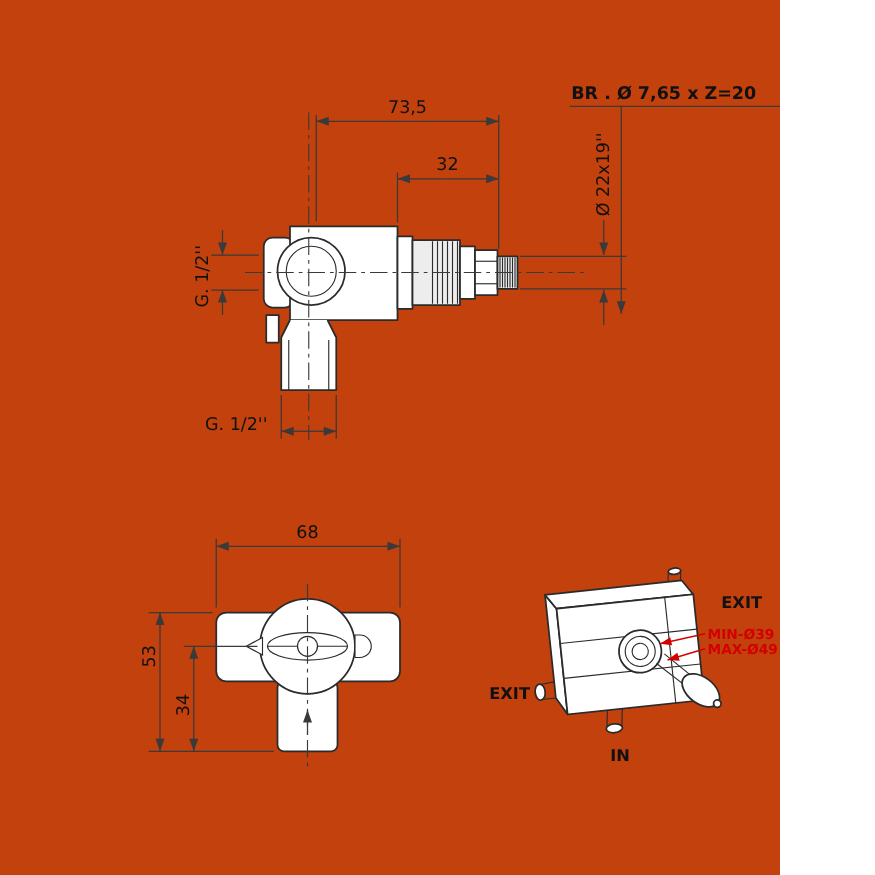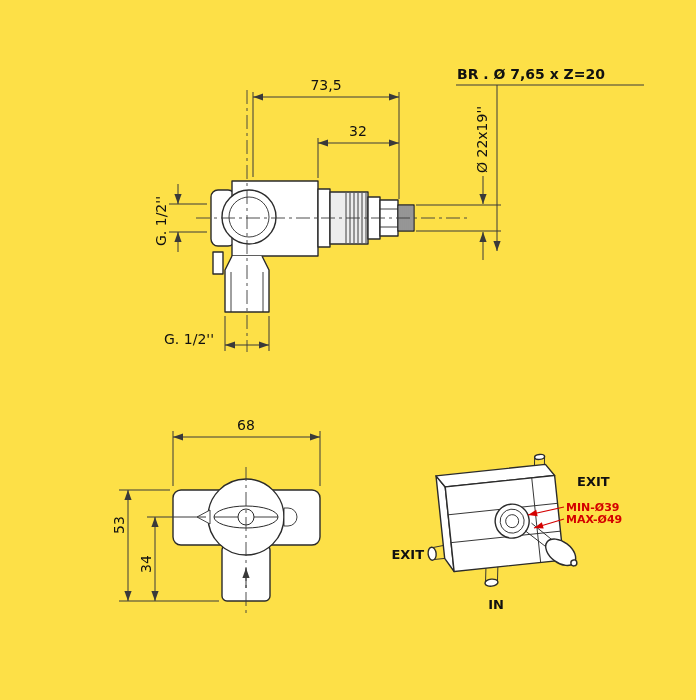--- a/index.html
+++ b/index.html
@@ -1,17 +1,17 @@
 <!DOCTYPE html>
 <html><head>
 <meta charset="utf-8">
 <style>
   html,body { margin:0; padding:0; background:#ffffff; }
   #canvas {
-    position:relative; width:696px; height:700px; background:#fde047;
+    position:relative; width:624px; height:700px; background:#c2410c;
     font-family:"DejaVu Sans", sans-serif; overflow:hidden;
   }
   svg { display:block; }
   .part      { fill:#ffffff; stroke:#2b2b2b; stroke-width:1.4; stroke-linejoin:round; }
   .part-fill { fill:#ededed; stroke:#2b2b2b; stroke-width:1.4; stroke-linejoin:round; }
   .part-thin { fill:none;    stroke:#2b2b2b; stroke-width:0.9; }
   .dim       { fill:none; stroke:#3a3a3a; stroke-width:1; }
   .center    { fill:none; stroke:#3a3a3a; stroke-width:0.9; stroke-dasharray:14 4 3 4; }
   .redline   { fill:none; stroke:#d40000; stroke-width:1.1; }
   .dimtext   { font:14px "DejaVu Sans", sans-serif; fill:#111111; }

